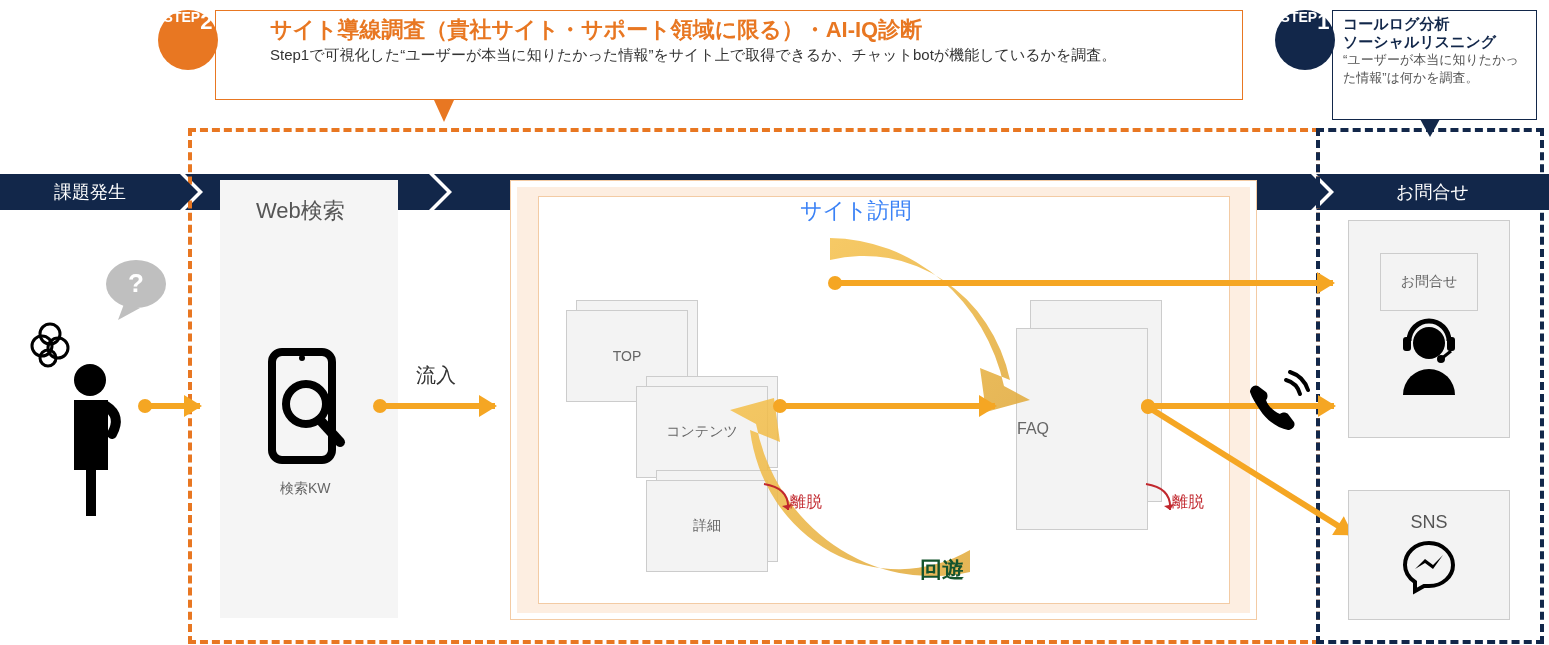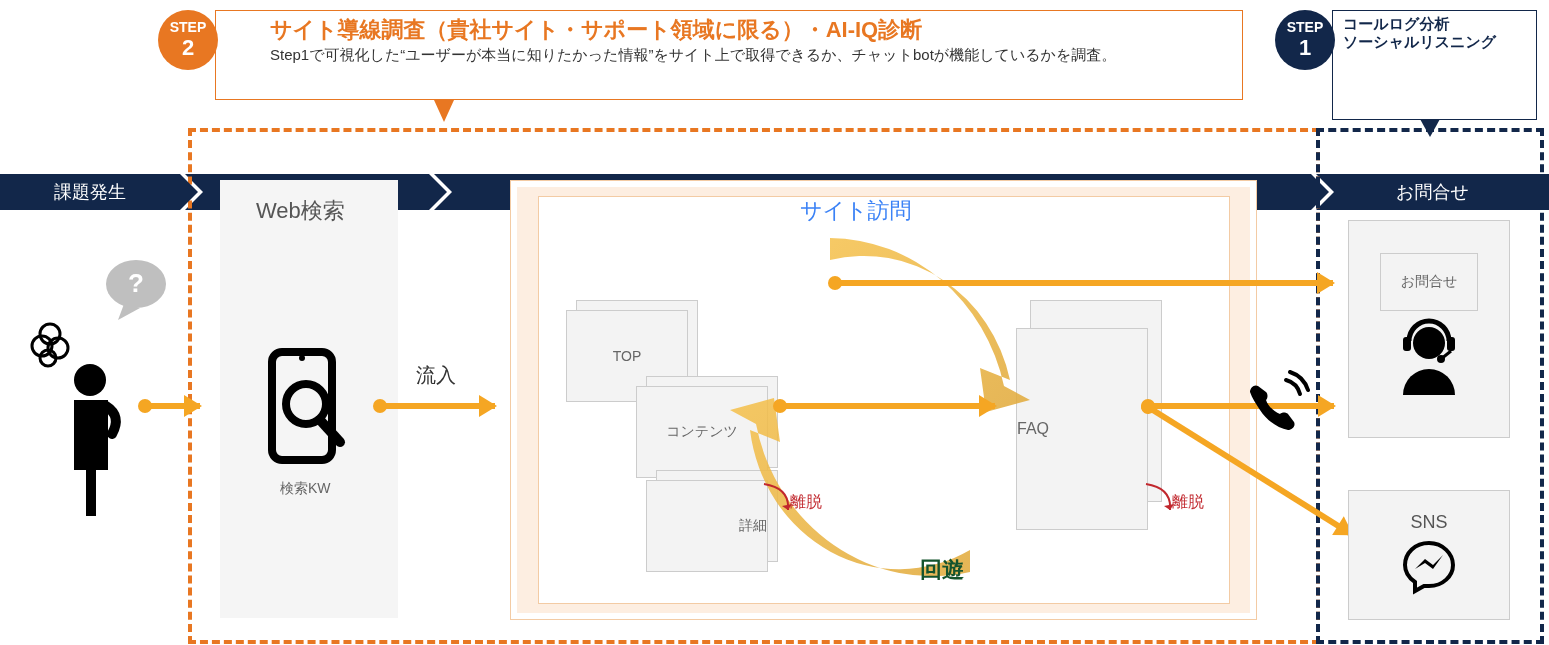--- a/index.html
+++ b/index.html
@@ -8,21 +8,21 @@
   
   .lbl{position:absolute;color:#333;font-size:18px;}
   .small{font-size:14px;color:#666;}
   .page{position:absolute;background:#f3f3f3;border:1px solid #ccc;}
 
   
   .step-box{position:absolute;border:1px solid;padding:4px 10px 6px 54px;box-sizing:border-box;}
   .step-box .title{font-weight:700;font-size:22px;}
   .step-box .desc{font-size:15px;color:#333;line-height:1.35;}
   .step-badge{position:absolute;width:60px;height:60px;border-radius:50%;color:#fff;text-align:center;font-weight:700;
-              display:flex;flex-direction:column;justify-content:center;font-size:14px;line-height:1.1;}
+              display:flex;flex-direction:row;justify-content:center;font-size:14px;line-height:1.1;}
   .step-badge .n{font-size:22px;}
 
   #step2-box{left:215px;top:10px;width:1028px;height:90px;border-color:#e87722;}
   #step2-box .title{color:#e87722;}
   #step2-badge{left:158px;top:10px;background:#e87722;}
 
   #step1-box{left:1332px;top:10px;width:205px;height:110px;border-color:#12274a;padding-left:10px;}
   #step1-box .title{color:#12274a;font-size:15px;line-height:1.2;}
   #step1-box .desc{font-size:13px;color:#555;}
   #step1-badge{left:1275px;top:10px;background:#12274a;}
@@ -100,20 +100,21 @@
   </div>
   <div id="step2-ptr" class="pointer"></div>
 
   <div id="step1-badge" class="step-badge">
     <span>STEP</span>
     <span class="n">1</span>
   </div>
   <div id="step1-box" class="step-box">
     <div class="title">コールログ分析</div>
     <div class="title">ソーシャルリスニング</div>
+    <div class="desc">“ユーザーが本当に知りたかった情報”は何かを調査。</div>
   </div>
   <div id="step1-ptr" class="pointer"></div>
 
   <div class="ribbon">
     <div id="seg1" class="rseg">
         <span>課題発生</span>
       </div>
     <div id="seg2" class="rseg">
         <span>検索</span>
       </div>
@@ -174,21 +175,21 @@
   <div class="page" style="left:566px;top:310px;width:120px;height:90px;display:flex;align-items:center;justify-content:center;">
     <span class="small">TOP</span>
   </div>
 
   <div class="page" style="left:646px;top:376px;width:130px;height:90px;"></div>
   <div class="page" style="left:636px;top:386px;width:130px;height:90px;display:flex;align-items:center;justify-content:center;">
     <span class="small">コンテンツ</span>
   </div>
 
   <div class="page" style="left:656px;top:470px;width:120px;height:90px;"></div>
-  <div class="page" style="left:646px;top:480px;width:120px;height:90px;display:flex;align-items:center;justify-content:flex-end;">
+  <div class="page" style="left:646px;top:480px;width:120px;height:90px;display:flex;align-items:center;justify-content:center;">
     <span class="small">詳細</span>
   </div>
 
   <div class="page" style="left:1030px;top:300px;width:130px;height:200px;"></div>
   <div class="page" style="left:1016px;top:328px;width:130px;height:200px;display:flex;align-items:center;justify-content:flex-start;">
     <span class="small" style="font-size:16px;">FAQ</span>
   </div>
 
   <div id="roam">
     <svg width="340" height="360" viewBox="0 0 340 360">

